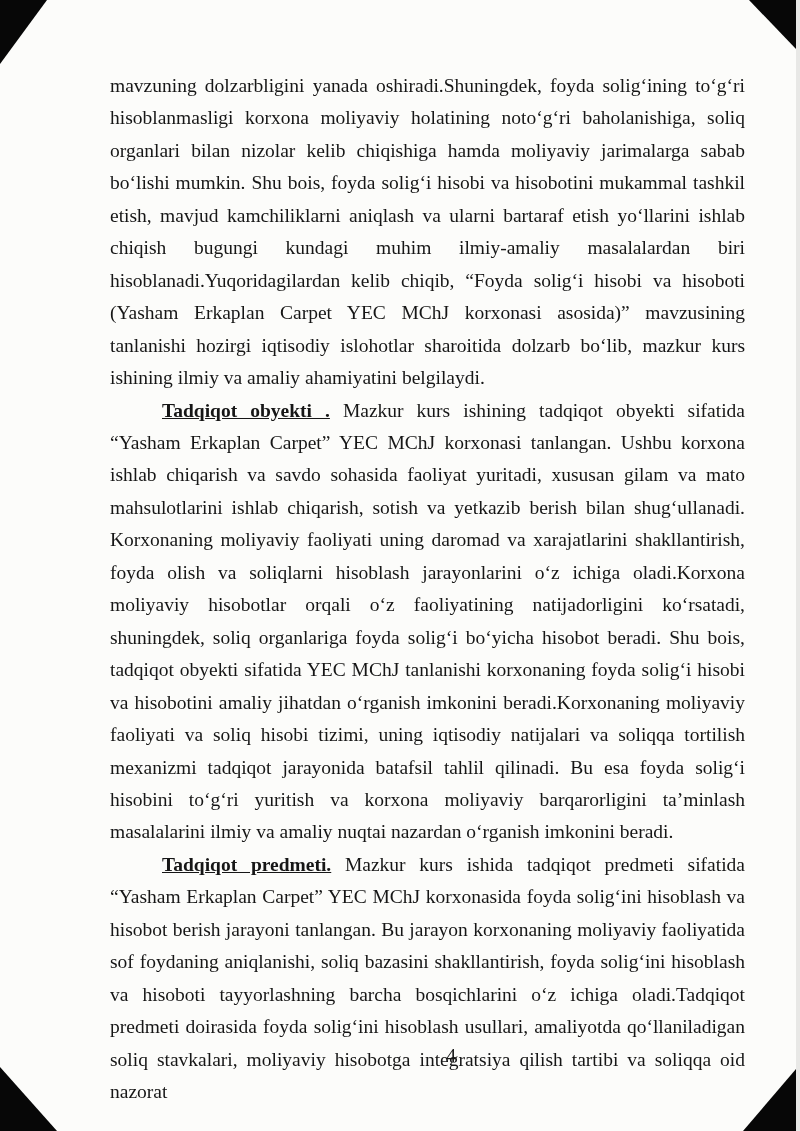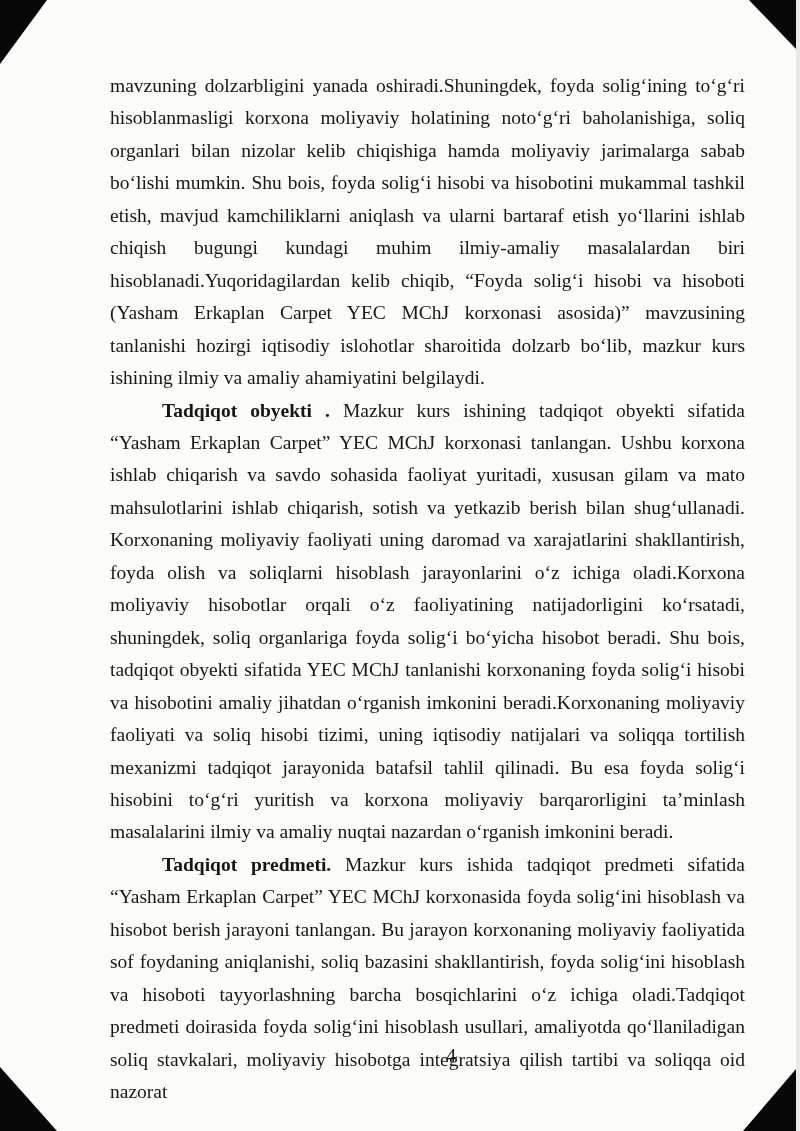--- a/index.html
+++ b/index.html
@@ -24,21 +24,21 @@
     left: 110px;
     top: 70px;
     width: 635px;
     font-size: 19.5px;
     line-height: 32.45px;
     text-align: justify;
     text-justify: inter-word;
   }
   .para { margin: 0; padding: 0; }
   .para.indent { text-indent: 52px; }
-  .para b { font-weight: bold; }
+  .para b { font-weight: bold; text-decoration: underline; }
 
   .page-number {
     position: absolute;
     top: 1040px;
     left: 0;
     width: 100%;
     text-align: center;
     font-size: 19.5px;
     line-height: 32.45px;
     transform: translateX(53px);

